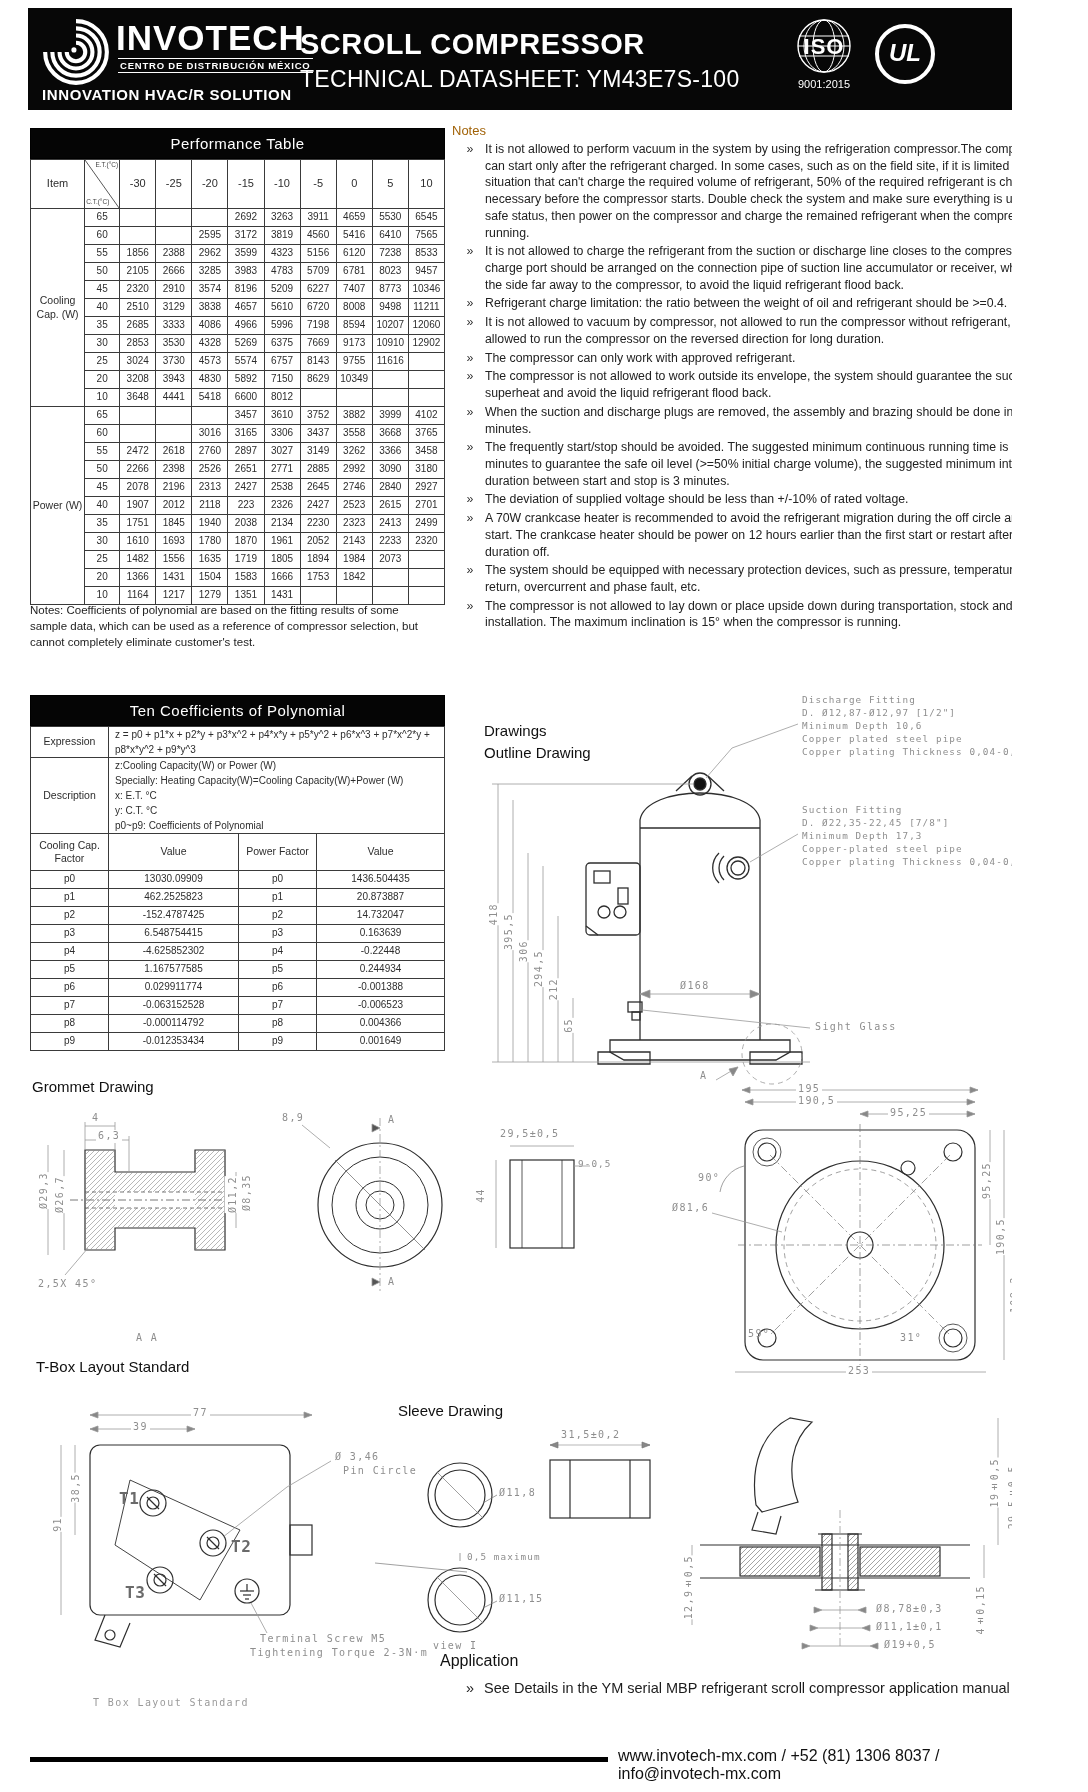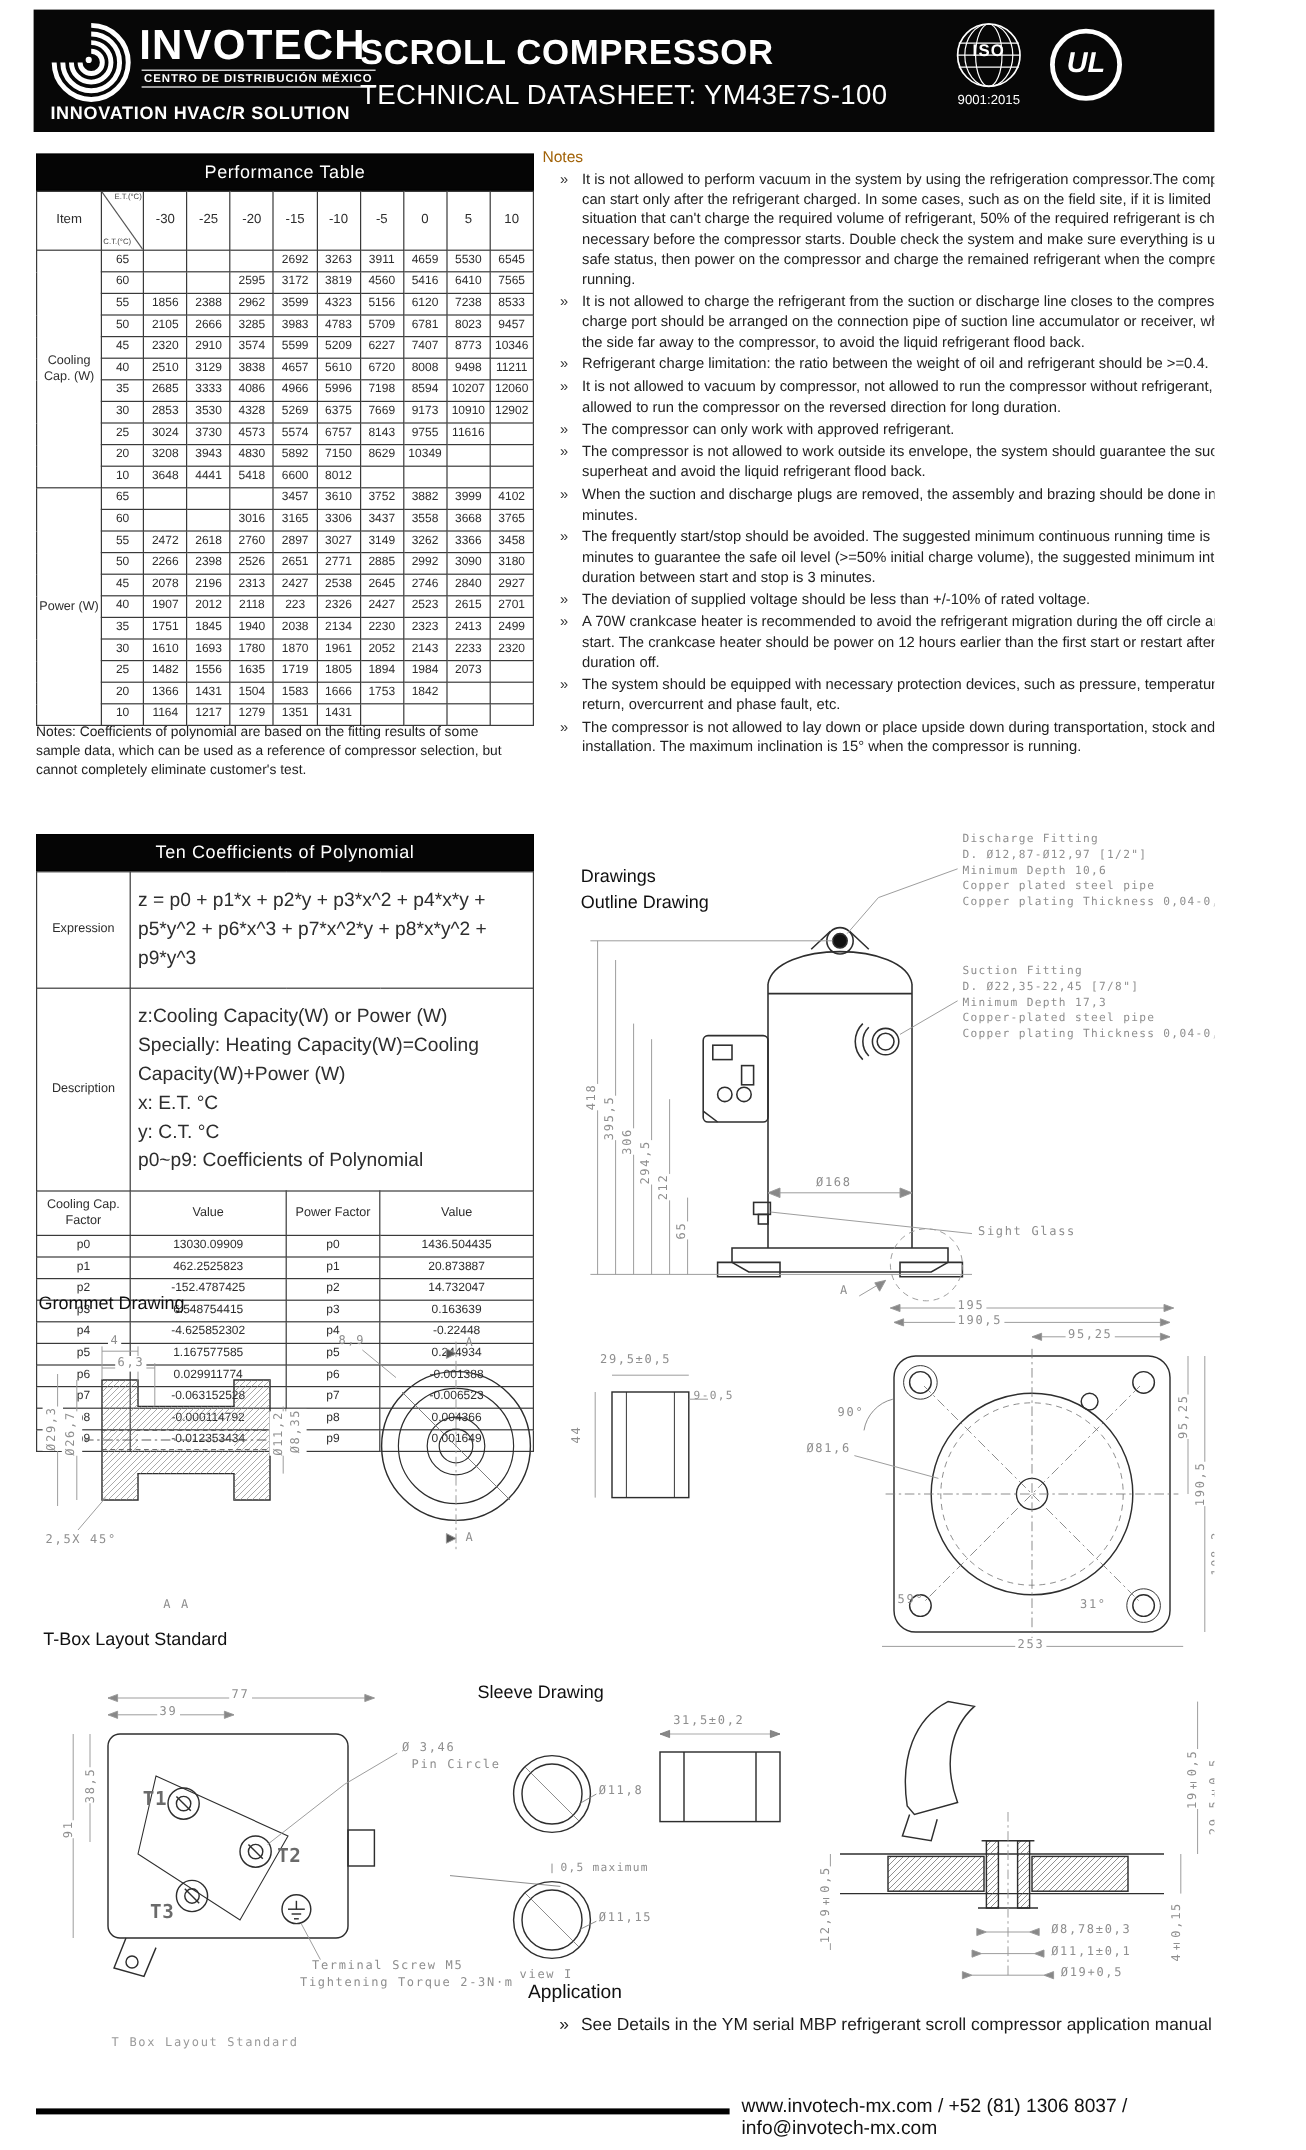--- a/index.html
+++ b/index.html
@@ -9,21 +9,21 @@
 
   
   .topbar{position:absolute;left:28px;top:8px;width:1032px;height:102px;background:#070707;color:#fff;}
   .brand{position:absolute;left:88px;top:10px;font-size:35px;font-weight:800;letter-spacing:1px;}
   .brand-sub{position:absolute;left:90px;top:50px;font-size:9.5px;font-weight:700;letter-spacing:.8px;
              border-top:1px solid #fff;border-bottom:1px solid #fff;padding:1px 2px;}
   .brand-sub2{position:absolute;left:14px;top:78px;font-size:15px;font-weight:700;letter-spacing:.6px;}
   .h-title{position:absolute;left:272px;top:20px;font-size:29px;font-weight:700;letter-spacing:.5px;}
   .h-sub{position:absolute;left:272px;top:58px;font-size:23px;font-weight:400;letter-spacing:.3px;}
   .iso{position:absolute;left:758px;top:8px;width:76px;text-align:center;}
-  .iso-word{position:absolute;left:0;top:18px;width:76px;text-align:center;font-size:14px;font-weight:800;letter-spacing:1px;}
+  .iso-word{position:absolute;left:0;top:18px;width:76px;text-align:center;font-size:22px;font-weight:800;letter-spacing:1px;}
   .iso-sub{position:absolute;left:0;top:62px;width:76px;text-align:center;font-size:11px;}
   .ul{position:absolute;left:845px;top:14px;width:64px;height:64px;}
   .ul-word{position:absolute;left:0;top:17px;width:64px;text-align:center;font-size:24px;font-weight:800;font-style:italic;}
 
   
   .tbl-title{background:#050505;color:#fff;text-align:center;font-size:15px;font-weight:400;
              letter-spacing:.5px;padding:6px 0;border:1px solid #000;}
   table.dsheet{border-collapse:collapse;width:100%;table-layout:fixed;}
   table.dsheet th,table.dsheet td{border:1px solid #3a3a3a;text-align:center;vertical-align:middle;
              font-size:10px;color:#2d2d2d;padding:0;height:17px;line-height:1.05;}
@@ -31,21 +31,21 @@
   .ptable thead th{height:48px;font-size:11px;font-weight:400;}
   .ptable .itemh{font-size:11px;}
   .ptable .diag{position:relative;padding:0;}
   .ptable .diag svg{position:absolute;inset:0;width:100%;height:100%;}
   .ptable .et{position:absolute;top:2px;right:1px;font-size:6.5px;color:#444;}
   .ptable .ctl{position:absolute;bottom:2px;left:1px;font-size:6.5px;color:#444;}
   .ptable .seclab{font-size:10.5px;line-height:1.3;}
   .ctable-wrap{position:absolute;left:30px;top:695px;width:415px;}
   .ctable td{height:17px;}
   .ctable .lblcell{width:78px;font-size:10.5px;}
-  .ctable .freecell{text-align:left;padding:12px 6px;font-size:16px;line-height:1.5;}
+  .ctable .freecell{text-align:left;padding:0 6px;font-size:10px;line-height:1.5;}
   .ctable .hd2{font-size:10.5px;line-height:1.25;height:36px;}
   .left-note{position:absolute;left:30px;top:590px;width:405px;font-size:11.5px;line-height:1.4;color:#1d1d1d;}
 
   
   .notes{position:absolute;left:452px;top:123px;width:610px;}
   .notes-h{font-size:13px;color:#a16207;margin-bottom:3px;}
   .notes ul{list-style:none;margin:0;padding:0 0 0 12px;}
   .notes li{display:flex;gap:9px;margin-bottom:2px;font-size:12.3px;line-height:1.36;color:#222;}
   .notes .mk{flex:none;width:12px;text-align:center;color:#333;}
   .notes .tx{flex:1;}
@@ -185,21 +185,21 @@
             <td>5709</td>
             <td>6781</td>
             <td>8023</td>
             <td>9457</td>
           </tr>
           <tr>
             <td class="ctcell">45</td>
             <td>2320</td>
             <td>2910</td>
             <td>3574</td>
-            <td>5599</td>
+            <td>8196</td>
             <td>5209</td>
             <td>6227</td>
             <td>7407</td>
             <td>8773</td>
             <td>10346</td>
           </tr>
           <tr>
             <td class="ctcell">40</td>
             <td>2510</td>
             <td>3129</td>

